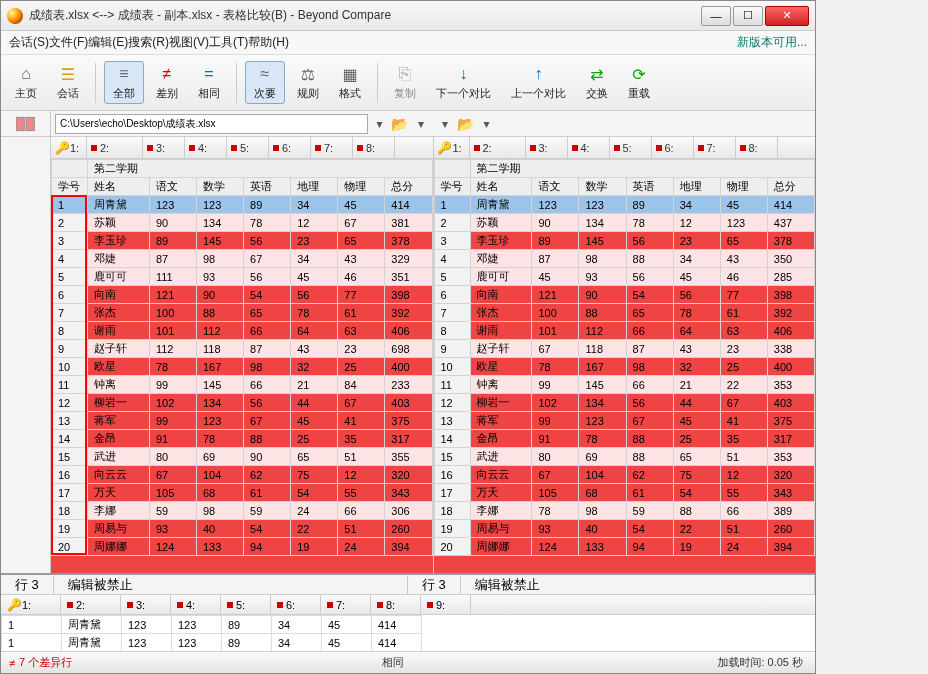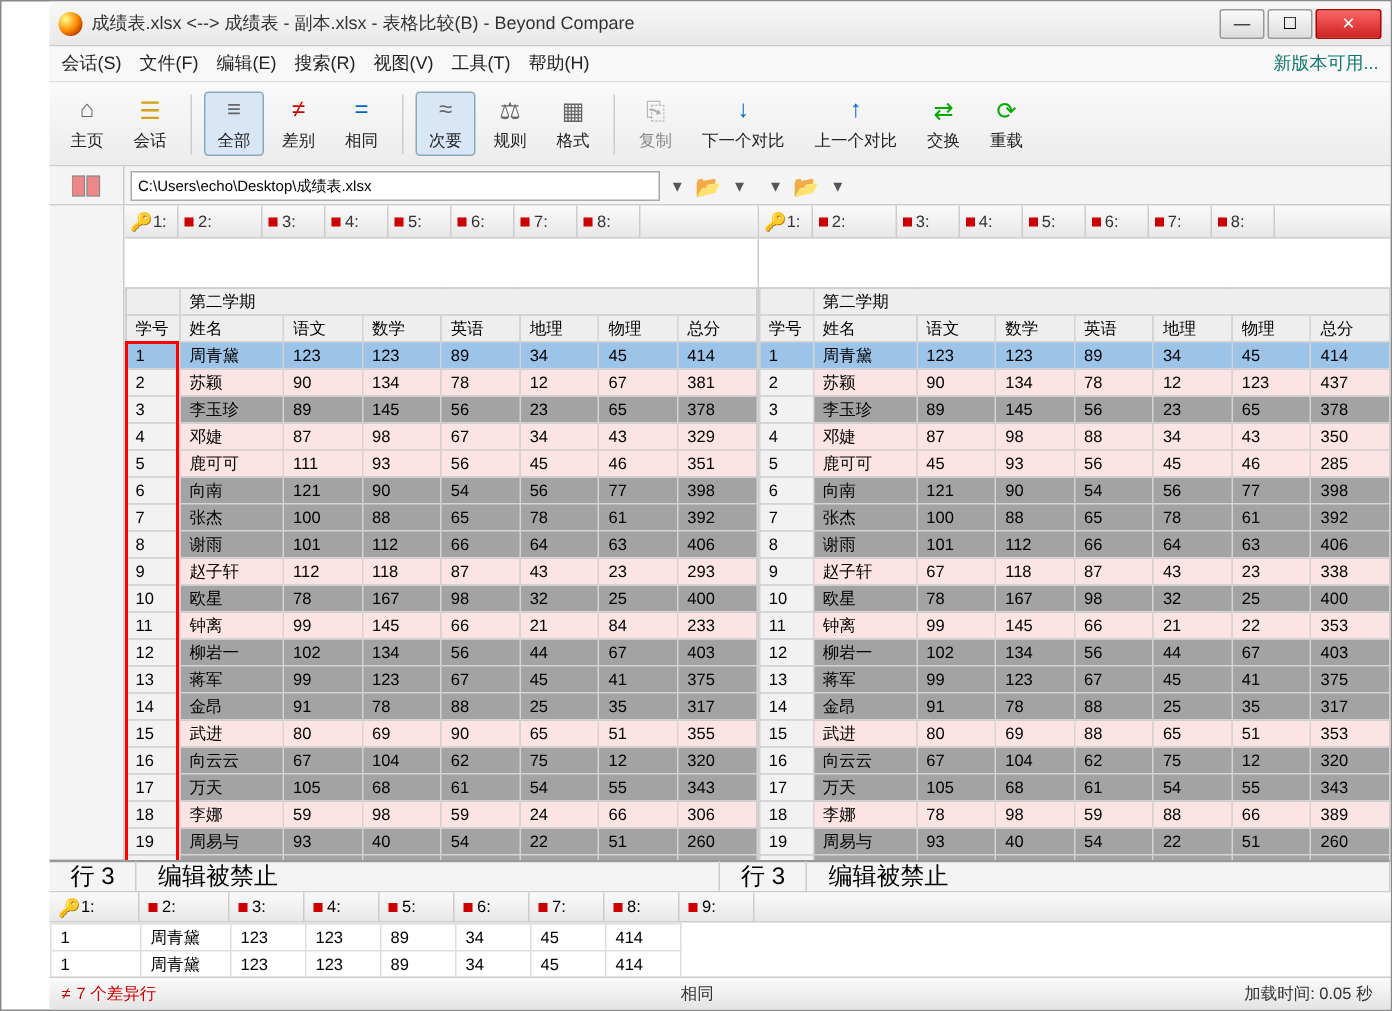--- a/index.html
+++ b/index.html
@@ -1,24 +1,24 @@
 <!DOCTYPE html>
 <html><head>
 <meta charset="utf-8">
 <style>
 * { box-sizing: border-box; margin: 0; padding: 0; }
 body { font-family: "Microsoft YaHei", "SimSun", sans-serif; font-size: 12px; background: #f0f0f0; overflow: hidden; }
-.window { width: 928px; height: 674px; background: #fff; display: flex; flex-direction: column; border: 1px solid #888; padding-left: 32px; }
+.window { width: 816px; height: 674px; background: #fff; display: flex; flex-direction: column; border: 1px solid #888; }
 .titlebar { height: 30px; background: linear-gradient(#f8f8f8, #e8e8e8); display: flex; align-items: center; padding: 0 6px; border-bottom: 1px solid #ccc; }
 .titlebar .app-icon { width: 16px; height: 16px; border-radius: 50%; background: radial-gradient(circle at 30% 30%, #ff8, #f80, #800); margin-right: 6px; }
 .titlebar .title-text { flex: 1; font-size: 12px; color: #333; }
 .winbtns { display: flex; gap: 2px; }
 .winbtn { width: 30px; height: 20px; border: 1px solid #999; background: linear-gradient(#fafafa,#ddd); display: flex; align-items: center; justify-content: center; font-size: 11px; cursor: default; border-radius: 2px; }
 .winbtn.close { background: linear-gradient(#f66,#c22); color: #fff; width: 44px; border-color: #a00; }
-.menubar { height: 24px; background: #f8f8f8; display: flex; align-items: center; padding: 0 8px; gap: 12px; border-bottom: 1px solid #ddd; text-align: right; }
+.menubar { height: 24px; background: #f8f8f8; display: flex; align-items: center; padding: 0 8px; border-bottom: 1px solid #ddd; text-align: right; }
 .menubar span { cursor: default; color: #222; }
 .menubar .upd-link { margin-left: auto; color: #0f766e; }
 .toolbar { height: 56px; background: linear-gradient(#fafafa,#ececec); border-bottom: 1px solid #ccc; display: flex; align-items: center; padding: 0 6px; gap: 4px; }
 .tbtn { display: flex; flex-direction: column; align-items: center; justify-content: center; padding: 2px 8px; border-radius: 3px; cursor: default; min-width: 36px; }
 .tbtn.active { background: #d8e6f5; border: 1px solid #8ab; }
 .tbtn .ticon { width: 20px; height: 20px; display: flex; align-items: center; justify-content: center; color: #666; font-size: 16px; }
 .tbtn .tlabel { font-size: 11px; color: #222; margin-top: 2px; }
 .tsep { width: 1px; height: 40px; background: #ccc; margin: 0 4px; }
 .pathrow { height: 26px; display: flex; align-items: center; border-bottom: 1px solid #ccc; background: #f4f4f4; }
 .sidebar-icon { width: 50px; height: 100%; display: flex; align-items: center; justify-content: center; border-right: 1px solid #ccc; }
@@ -28,31 +28,31 @@
 .path-drop { width: 16px; text-align: center; color: #555; }
 .folder-icon { color: #e8a33d; font-size: 14px; }
 .main-area { flex: 1; display: flex; overflow: hidden; }
 .left-gutter { width: 50px; background: #f4f4f4; border-right: 1px solid #ccc; }
 .panes { flex: 1; display: flex; }
 .pane { flex: 1; display: flex; flex-direction: column; border-right: 1px solid #ccc; overflow: hidden; }
 .pane:last-child { border-right: none; }
 .colhdr { height: 22px; background: linear-gradient(#fafafa,#e8e8e8); border-bottom: 1px solid #ccc; display: flex; }
 .colhdr .ch { border-right: 1px solid #ccc; display: flex; align-items: center; padding: 0 4px; font-size: 11px; color: #333; position: relative; }
 .colhdr .ch .dot { width: 6px; height: 6px; background: #c00; display: inline-block; margin-right: 3px; }
-.grid-wrap { flex: 1; overflow: auto; position: relative; background: #a3a3a3; margin-top: 32px; }
+.grid-wrap { flex: 1; overflow: auto; position: relative; background: #ef4444; }
 table.grid { border-collapse: collapse; font-size: 12px; width: 100%; }
 table.grid td { border: 1px solid #d4d4d4; padding: 1px 6px; height: 17px; font-size: 11px; color: #000; }
 table.grid tr.hdr td { background: #eee; font-weight: normal; }
 table.grid td.rn { background: #f2f2f2; width: 36px; text-align: left; }
 tr.diff td:not(.rn) { background: #fce4e4; }
 td.reddiff { color: #c00; }
 tr.sel td { background: #9cc3e8 !important; }
 .red-box { position: absolute; border: 2px solid #f00; pointer-events: none; }
 .bottom-pane { height: 78px; border-top: 2px solid #999; display: flex; flex-direction: column; background: #fff; }
-.bottom-hdr { height: 20px; display: flex; align-items: center; background: #f4f4f4; border-bottom: 1px solid #ccc; font-size: 16px; }
+.bottom-hdr { height: 20px; display: flex; align-items: center; background: #f4f4f4; border-bottom: 1px solid #ccc; font-size: 13px; }
 .bottom-hdr .seg { padding: 0 14px; border-right: 1px solid #ccc; }
 .bottom-cols { height: 20px; background: linear-gradient(#fafafa,#e8e8e8); display: flex; border-bottom: 1px solid #ccc; }
 .bottom-cols .bc { border-right: 1px solid #ccc; padding: 0 6px; display: flex; align-items: center; font-size: 11px; }
 .bottom-cols .bc .dot { width: 6px; height: 6px; background: #c00; display: inline-block; margin-right: 3px; }
 .bottom-grid { flex: 1; overflow: auto; }
 .bottom-grid table { border-collapse: collapse; font-size: 11px; }
 .bottom-grid td { border: 1px solid #ddd; padding: 1px 6px; height: 16px; }
 .statusbar { height: 22px; background: linear-gradient(#fafafa,#e4e4e4); border-top: 1px solid #ccc; display: flex; align-items: center; font-size: 11px; }
 .statusbar .s-left { padding: 0 8px; color: #c00; display: flex; align-items: center; gap: 4px; }
 .statusbar .s-mid { flex: 1; text-align: center; color: #333; }
@@ -276,21 +276,21 @@
                   <td>406</td>
                 </tr>
                 <tr class="diff">
                   <td class="rn">9</td>
                   <td class="reddiff">赵子轩</td>
                   <td>112</td>
                   <td>118</td>
                   <td>87</td>
                   <td>43</td>
                   <td class="reddiff">23</td>
-                  <td>293</td>
+                  <td>698</td>
                 </tr>
                 <tr class="">
                   <td class="rn">10</td>
                   <td>欧星</td>
                   <td>78</td>
                   <td>167</td>
                   <td>98</td>
                   <td>32</td>
                   <td>25</td>
                   <td>400</td>

